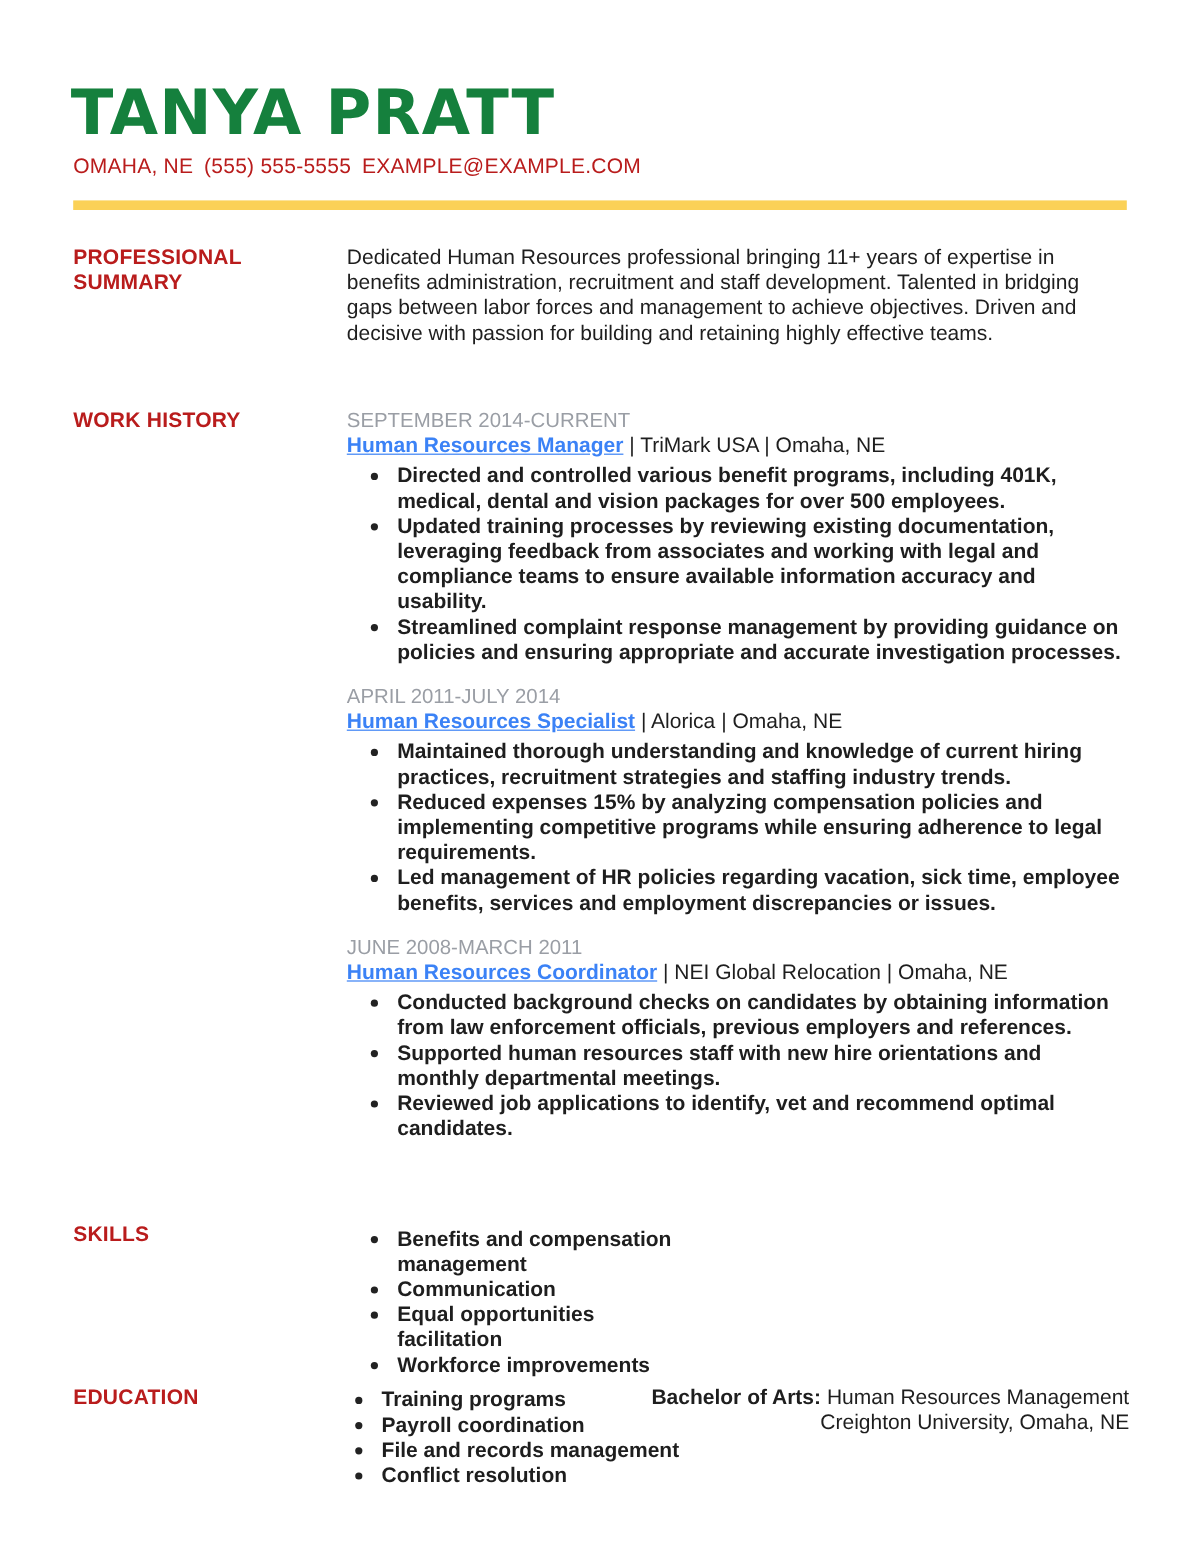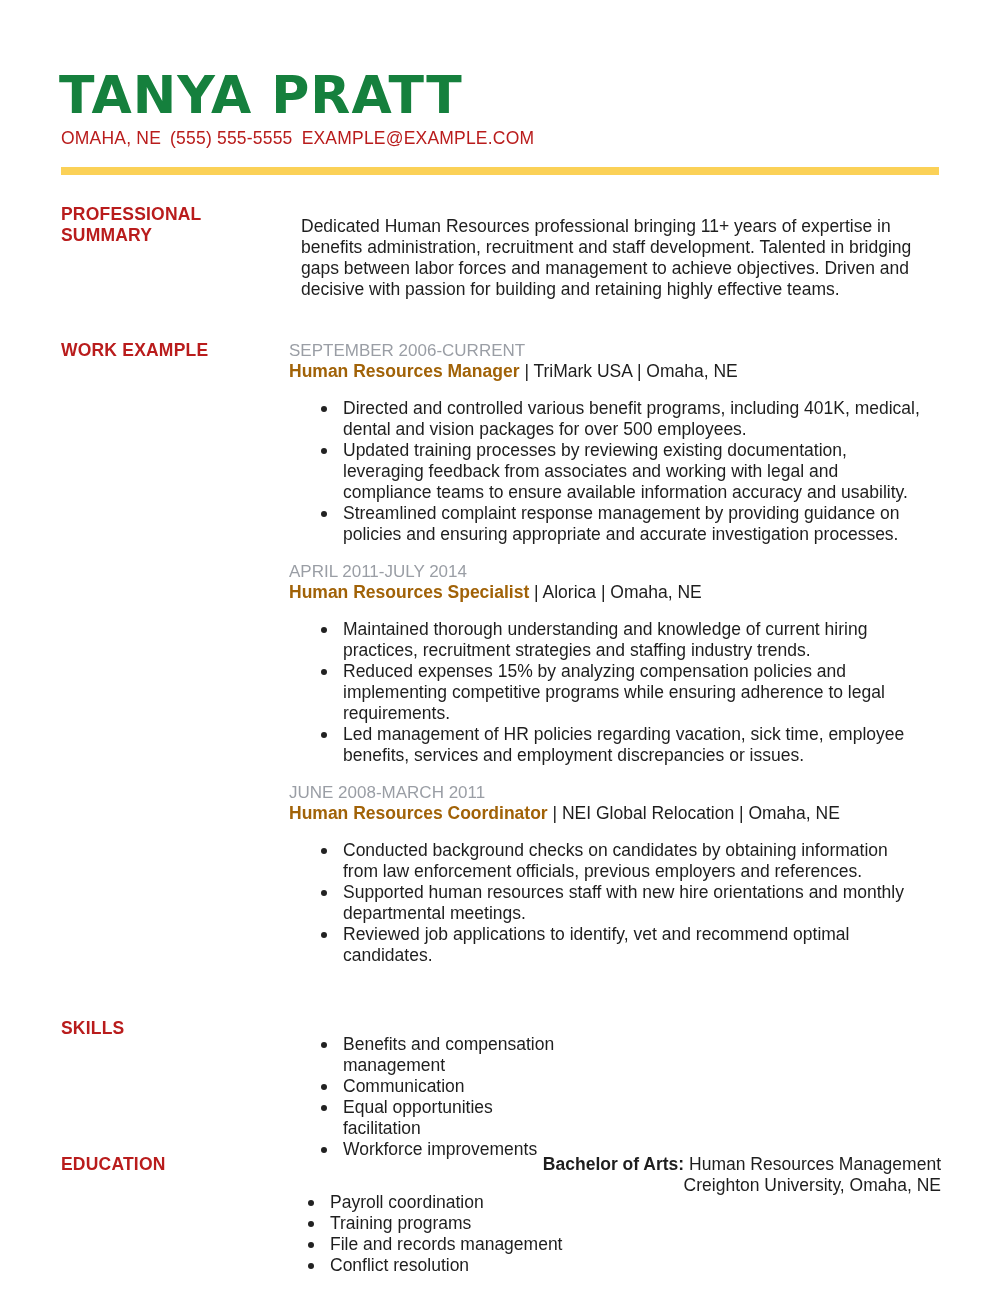--- a/index.html
+++ b/index.html
@@ -24,26 +24,26 @@
   .section { position: absolute; left: 61px; width: 880px; }
   .sec-label {
     position: absolute; left: 0; top: 0; width: 200px;
     font-weight: bold; font-size: 17.5px; line-height: 21px; color: #b91c1c;
     letter-spacing: 0.2px;
   }
   .sec-body {
     position: absolute; left: 228px; width: 652px;
     font-size: 17.5px; line-height: 21px; color: #1e1e1e;
   }
-  .summary p { margin: 12px; }
+  .summary p { margin: 0; }
   .job { margin-bottom: 16px; }
   .dates { color: #9a9ea5; font-size: 17px; line-height: 21px; }
   .title-line { line-height: 21px; }
-  .title-line b { font-weight: bold; color: #a16207; }
-  ul.bullets { margin: 16px; padding: 0 0 0 38px; list-style: none; }
+  .title-line b { font-weight: bold; color: #3b82f6; text-decoration: underline; }
+  ul.bullets { margin: 4px; padding: 0 0 0 38px; list-style: none; font-weight: bold; }
   ul.bullets li { position: relative; line-height: 21px; }
   ul.bullets li::before {
     content: ""; position: absolute; left: -22px; top: 8px;
     width: 6px; height: 6px; border-radius: 50%; background: #222;
   }
   .skills { display: flex; }
   .skills ul.bullets { padding-left: 38px; }
   .skills .col1 { width: 287px; }
   .skills .col2 { width: 300px; }
   .skills .col2 ul.bullets { padding-left: 25px; }
@@ -60,25 +60,25 @@
 <div class="rule"></div>
 
 <div class="section" style="top:204px;">
   <div class="sec-label">PROFESSIONAL SUMMARY</div>
   <div class="sec-body summary" style="top:0;">
     <p>Dedicated Human Resources professional bringing 11+ years of expertise in benefits administration, recruitment and staff development. Talented in bridging gaps between labor forces and management to achieve objectives. Driven and decisive with passion for building and retaining highly effective teams.</p>
   </div>
 </div>
 
 <div class="section" style="top:340px;">
-  <div class="sec-label">WORK EXAMPLE</div>
+  <div class="sec-label">WORK HISTORY</div>
   <div class="sec-body" style="top:0;">
 
     <div class="job">
-      <div class="dates">SEPTEMBER 2006-CURRENT</div>
+      <div class="dates">SEPTEMBER 2014-CURRENT</div>
       <div class="title-line">
         <b>Human Resources Manager</b>
         <span>|</span>
         <span>TriMark USA</span>
         <span>|</span>
         <span>Omaha, NE</span>
       </div>
       <ul class="bullets">
         <li>Directed and controlled various benefit programs, including 401K, medical, dental and vision packages for over 500 employees.</li>
         <li>Updated training processes by reviewing existing documentation, leveraging feedback from associates and working with legal and compliance teams to ensure available information accuracy and usability.</li>
@@ -127,22 +127,22 @@
     <div class="col1">
       <ul class="bullets">
         <li>Benefits and compensation management</li>
         <li>Communication</li>
         <li>Equal opportunities facilitation</li>
         <li>Workforce improvements</li>
       </ul>
     </div>
     <div class="col2">
       <ul class="bullets">
+        <li>Training programs</li>
         <li>Payroll coordination</li>
-        <li>Training programs</li>
         <li>File and records management</li>
         <li>Conflict resolution</li>
       </ul>
     </div>
   </div>
 </div>
 
 <div class="section" style="top:1154px;">
   <div class="sec-label">EDUCATION</div>
   <div class="sec-body" style="top:0;text-align:right;">

